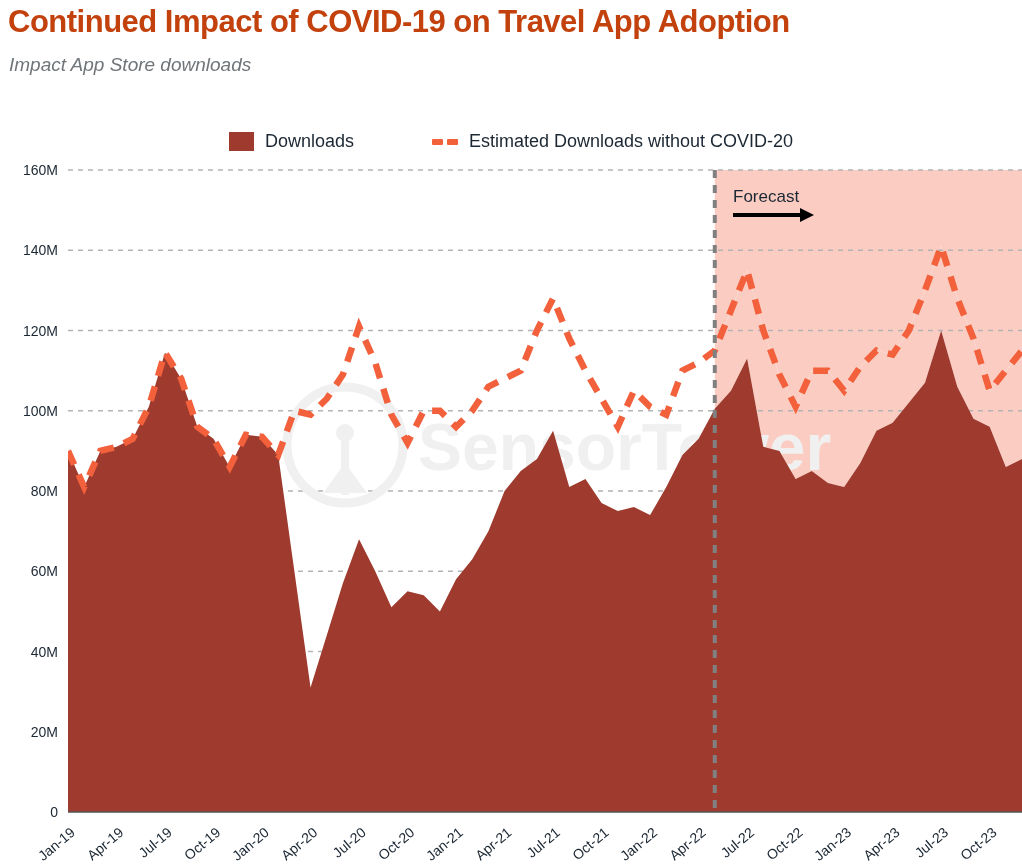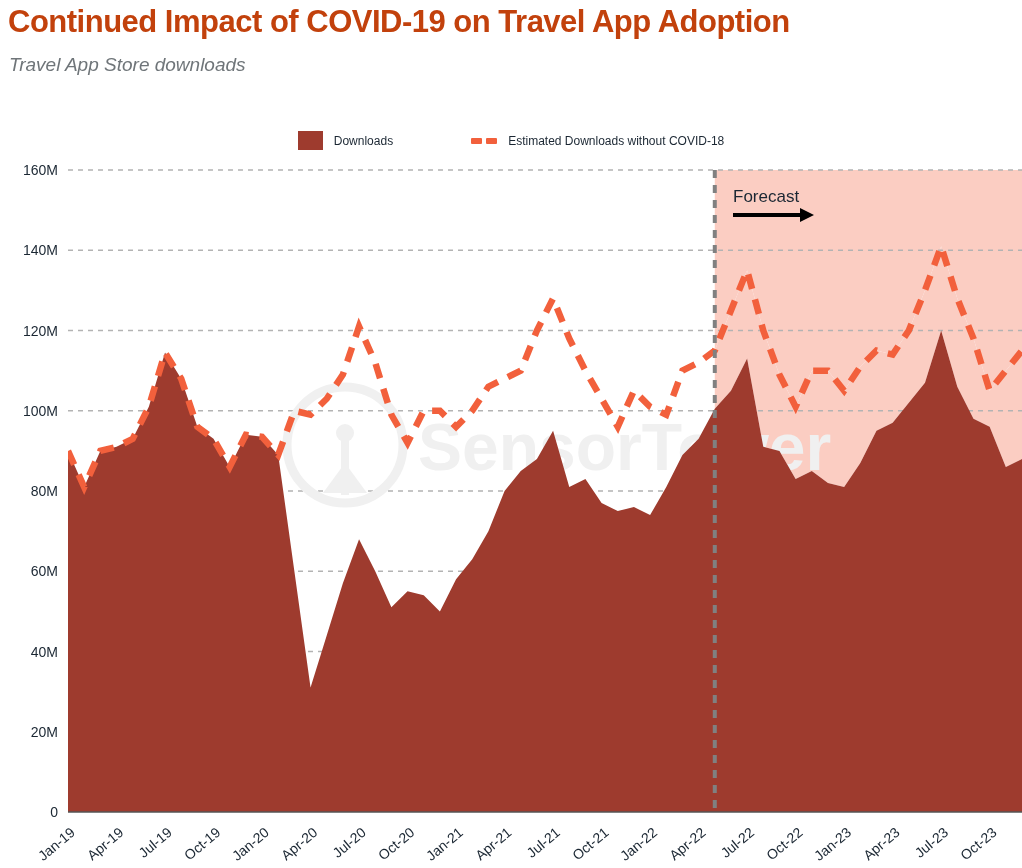--- a/index.html
+++ b/index.html
@@ -21,47 +21,47 @@
     white-space:nowrap;
   }
   #legend{
     position:absolute;left:0;top:131px;width:1022px;
     display:flex;justify-content:center;align-items:center;gap:78px;
   }
   .legend-item{display:flex;align-items:center;gap:11px;}
   .legend-swatch{width:25px;height:19px;}
   .legend-dash{display:flex;align-items:center;gap:4px;}
   .legend-dash i{display:block;width:11px;height:6px;border-radius:1px;}
-  .legend-label{font-size:12px;color:#1b2733;white-space:nowrap;}
+  .legend-label{font-size:18px;color:#1b2733;white-space:nowrap;}
 
   #plot-wrap{position:absolute;left:0;top:0;width:1022px;height:868px;}
   svg{display:block;}
 
   .ytick{font-size:14px;fill:#1b2733;}
   .xtick{font-size:14px;fill:#1b2733;}
   .forecast-label{font-size:17px;fill:#1b2733;}
   .wm-text{font-size:66px;fill:#f0f0f0;font-weight:bold;}
 </style>
 </head>
 <body>
 
 <div id="title">Continued Impact of COVID-19 on Travel App Adoption</div>
-<div id="subtitle">Travel App Store downloads</div>
+<div id="subtitle">Impact App Store downloads</div>
 
 <div id="legend">
   <div class="legend-item">
     <span class="legend-swatch" style="background:#9e3b2e"></span>
     <span class="legend-label">Downloads</span>
   </div>
   <div class="legend-item">
     <span class="legend-dash">
       <i style="background:#f2603c"></i>
         <i style="background:#f2603c"></i>
     </span>
-    <span class="legend-label">Estimated Downloads without COVID-18</span>
+    <span class="legend-label">Estimated Downloads without COVID-20</span>
   </div>
 </div>
 
 <div id="plot-wrap">
   <svg id="chart-svg" width="1022" height="868" viewBox="0 0 1022 868">
     <defs>
       <clipPath id="plotclip">
           <rect x="68" y="160" width="954" height="652"></rect>
         </clipPath>
     </defs>

